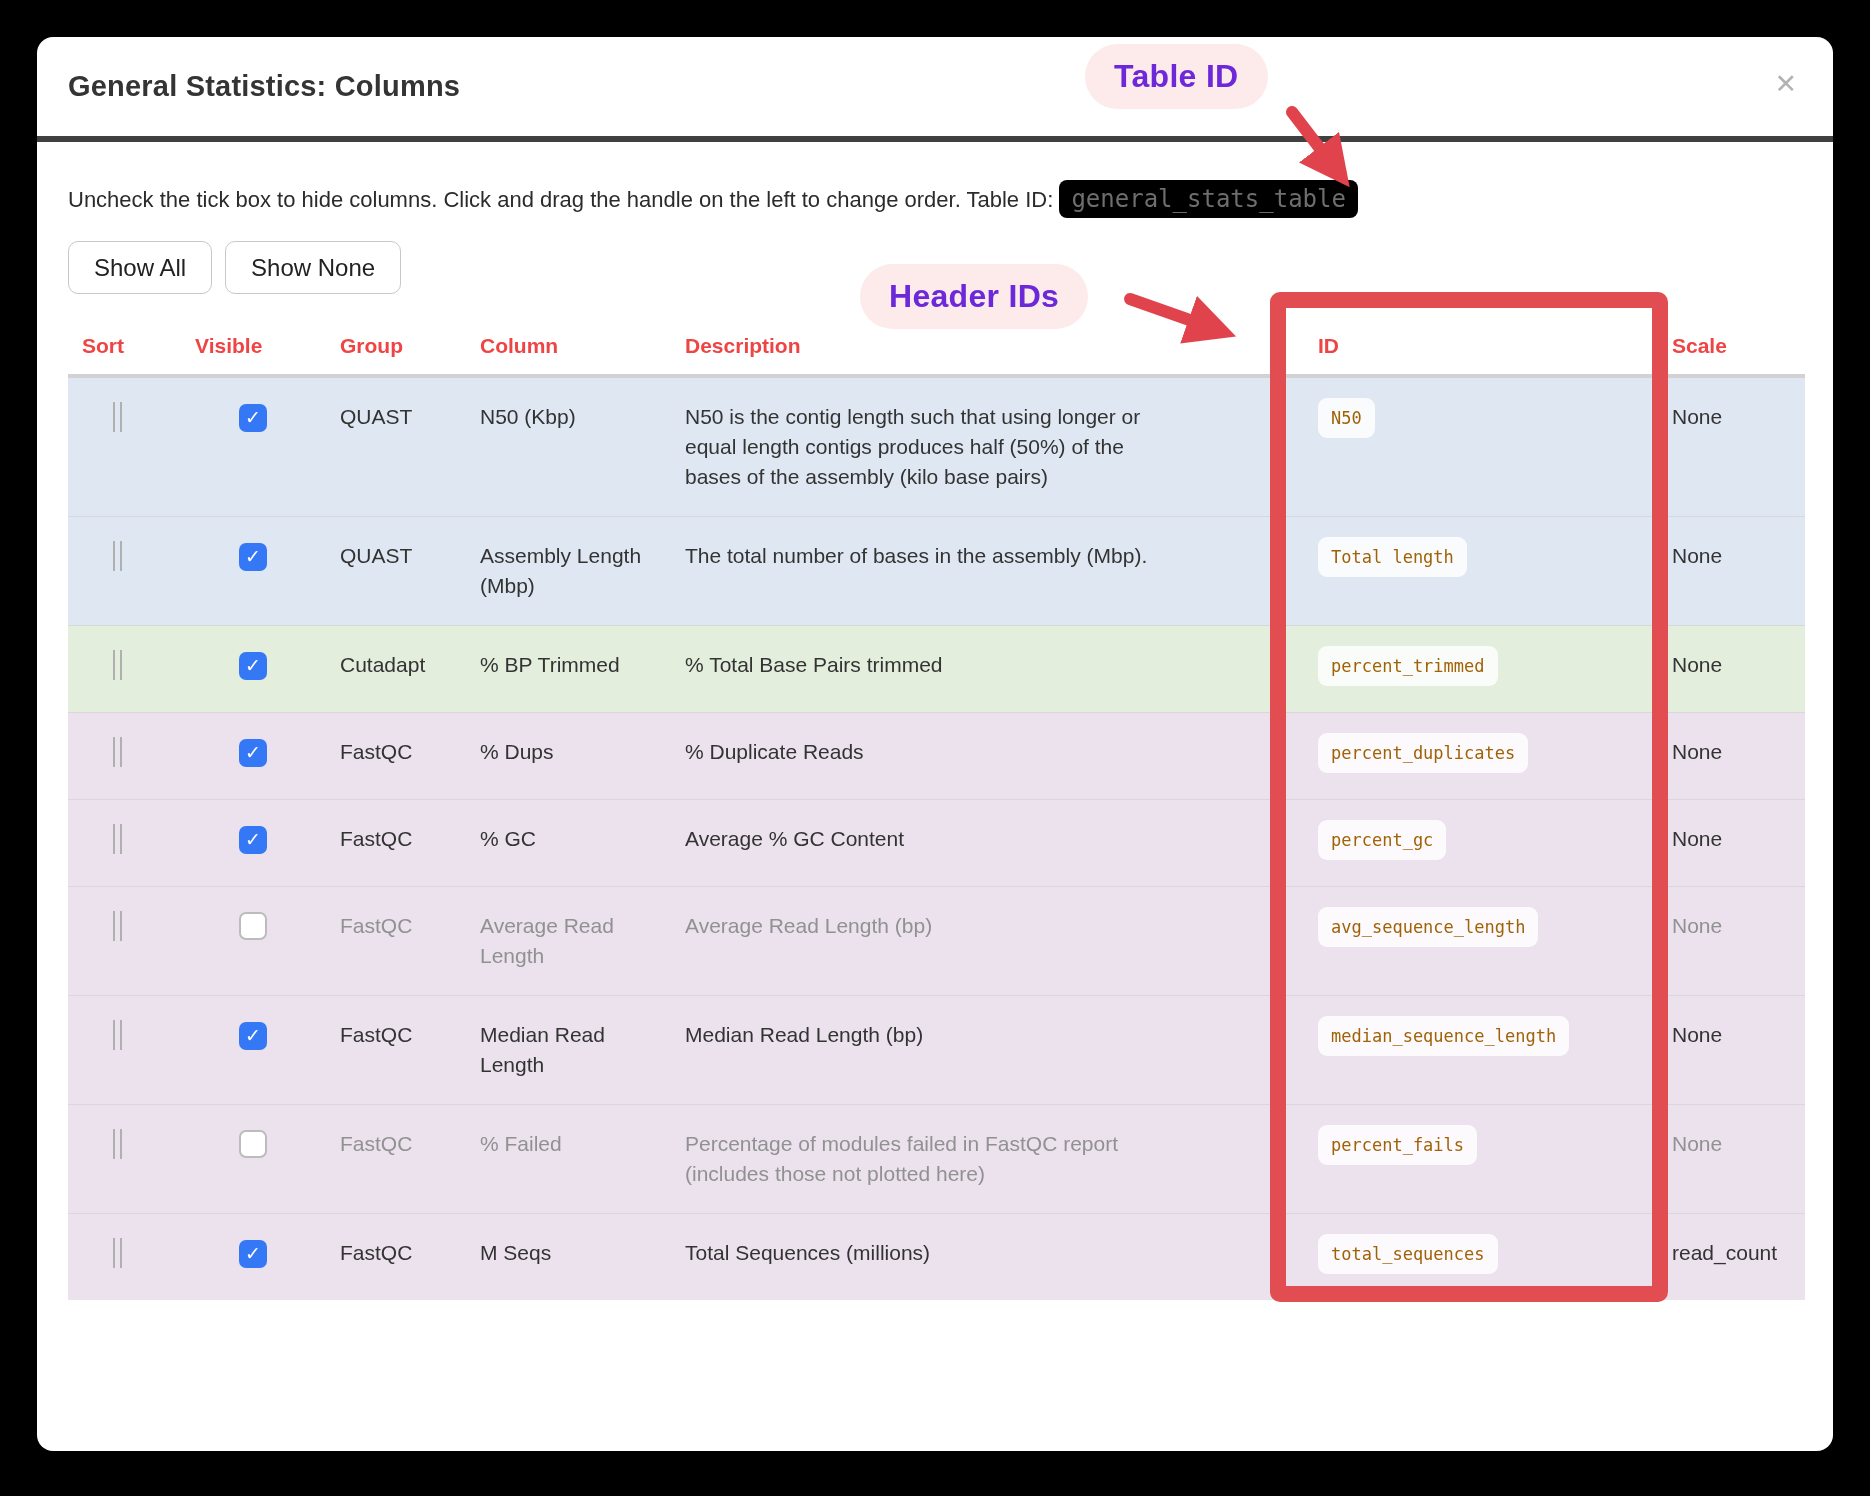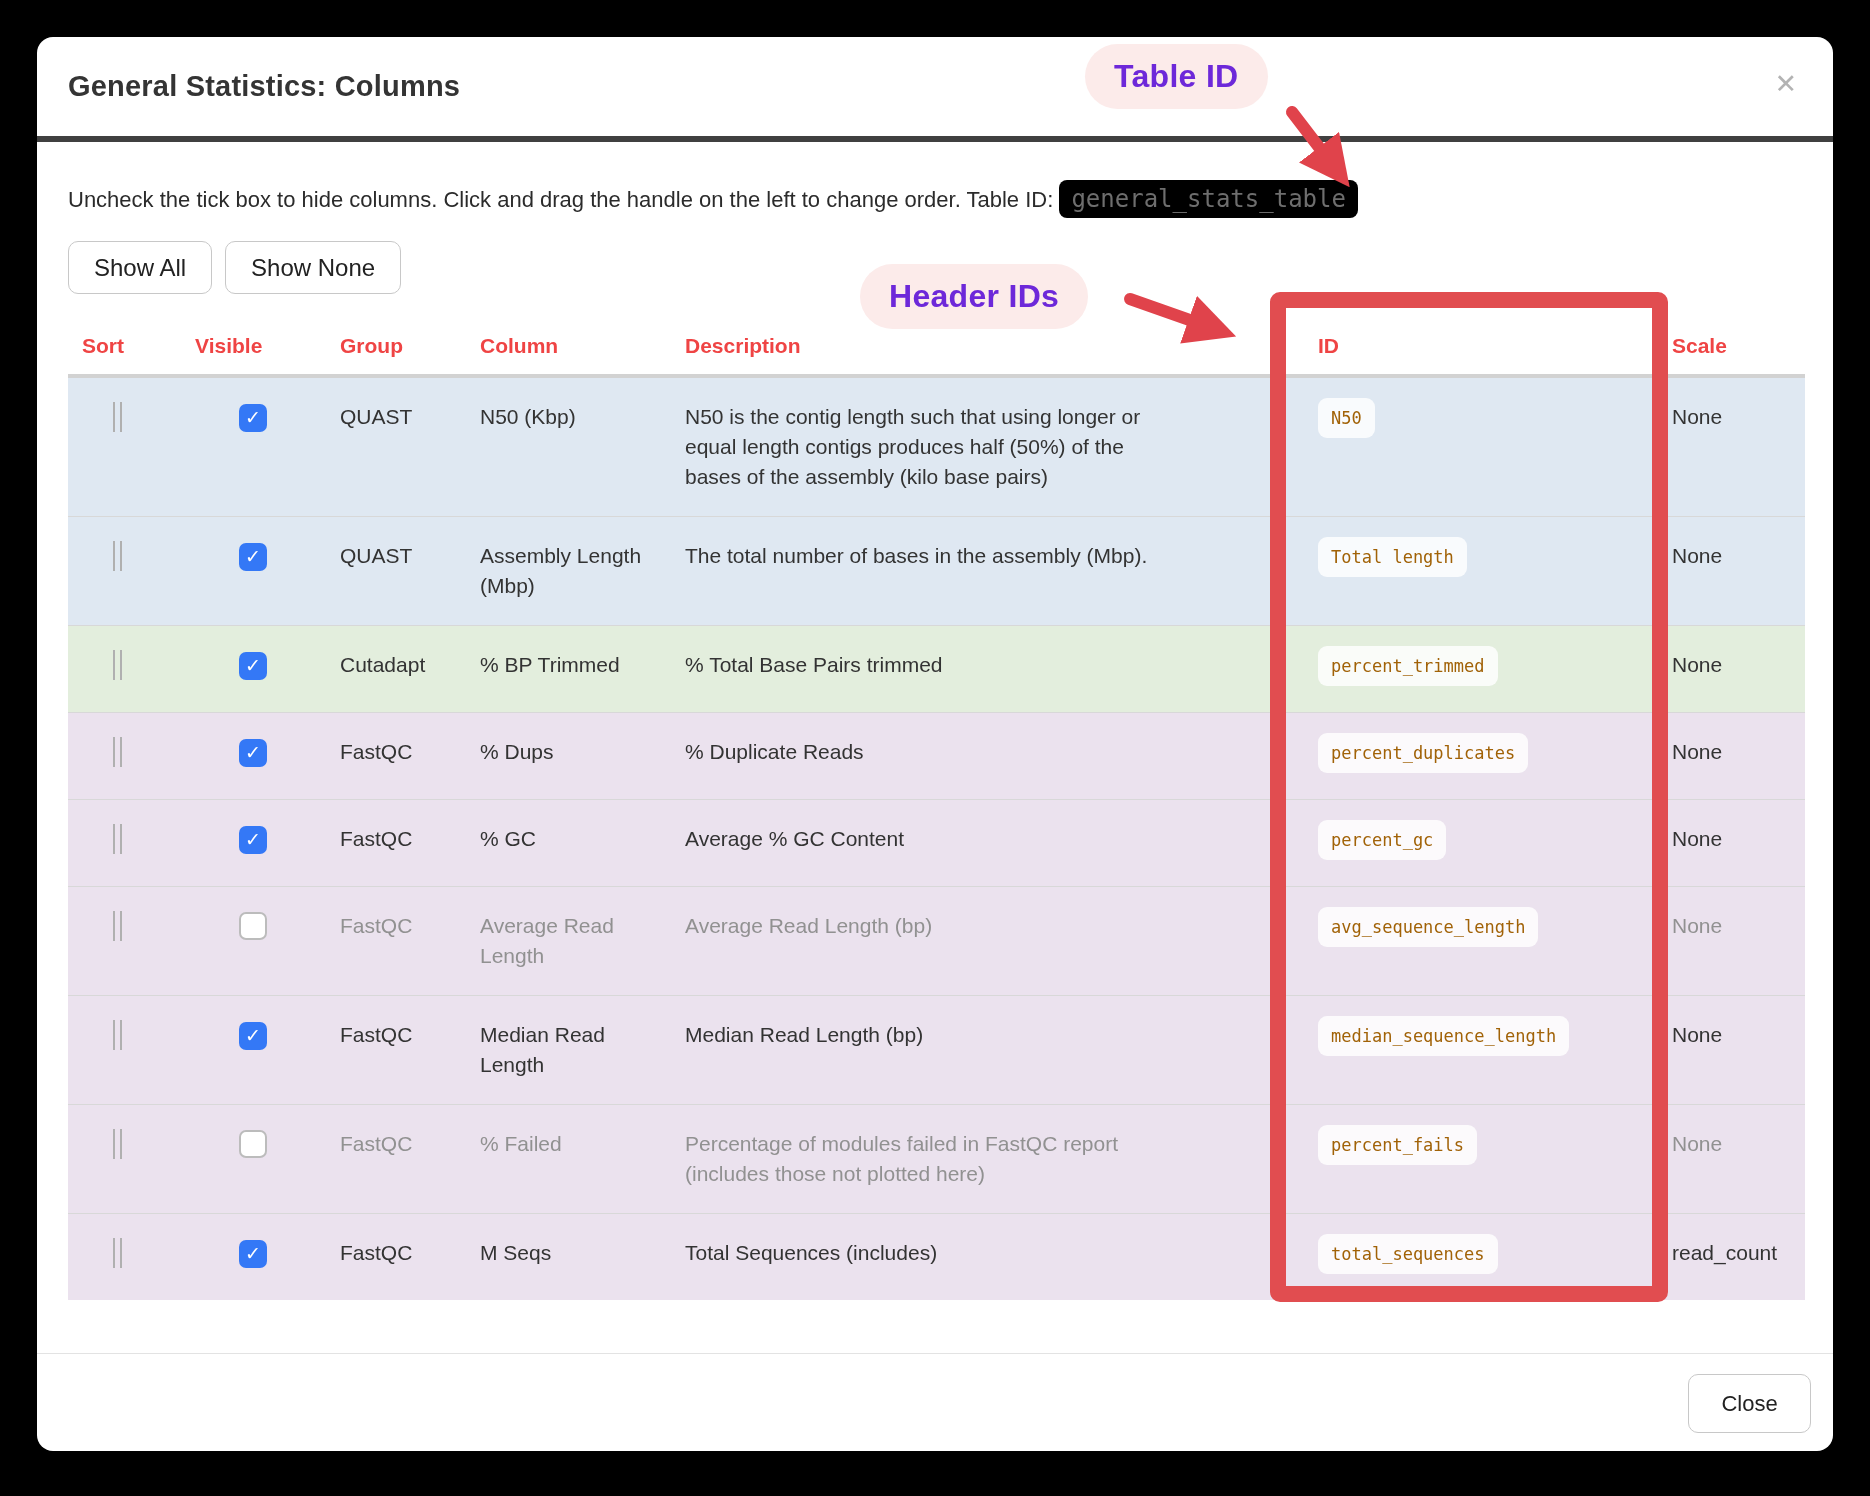--- a/index.html
+++ b/index.html
@@ -259,31 +259,28 @@
   </tr>
           <tr class="theme-purple">
     <td class="c-sort"><span class="drag-handle"></span></td>
     <td class="c-visible">
       <span class="checkbox checked">
         <span class="check-glyph">✓</span>
       </span>
     </td>
     <td class="c-group"><span class="cell-text">FastQC</span></td>
     <td class="c-column"><span class="cell-text">M Seqs</span></td>
-    <td class="c-desc"><span class="cell-text">Total Sequences (includes)</span></td>
+    <td class="c-desc"><span class="cell-text">Total Sequences (millions)</span></td>
     <td class="c-id"><span class="id-chip">total_sequences</span></td>
     <td class="c-scale"><span class="cell-text">read_count</span></td>
   </tr>
         </tbody>
     </table>
   </div>
 
-  <div class="modal-footer">
-    <button class="btn-close">Close</button>
-  </div>
 </div>
 
 <div class="red-rect"></div>
 
 <div class="anno-pill pill-table-id">Table ID</div>
 <div class="anno-pill pill-header-ids">Header IDs</div>
 
 <svg class="arrow-layer">
   <defs>
     <marker id="ah" markerUnits="strokeWidth" markerWidth="4.2" markerHeight="4.2" refX="2.6" refY="2.1" orient="auto">

